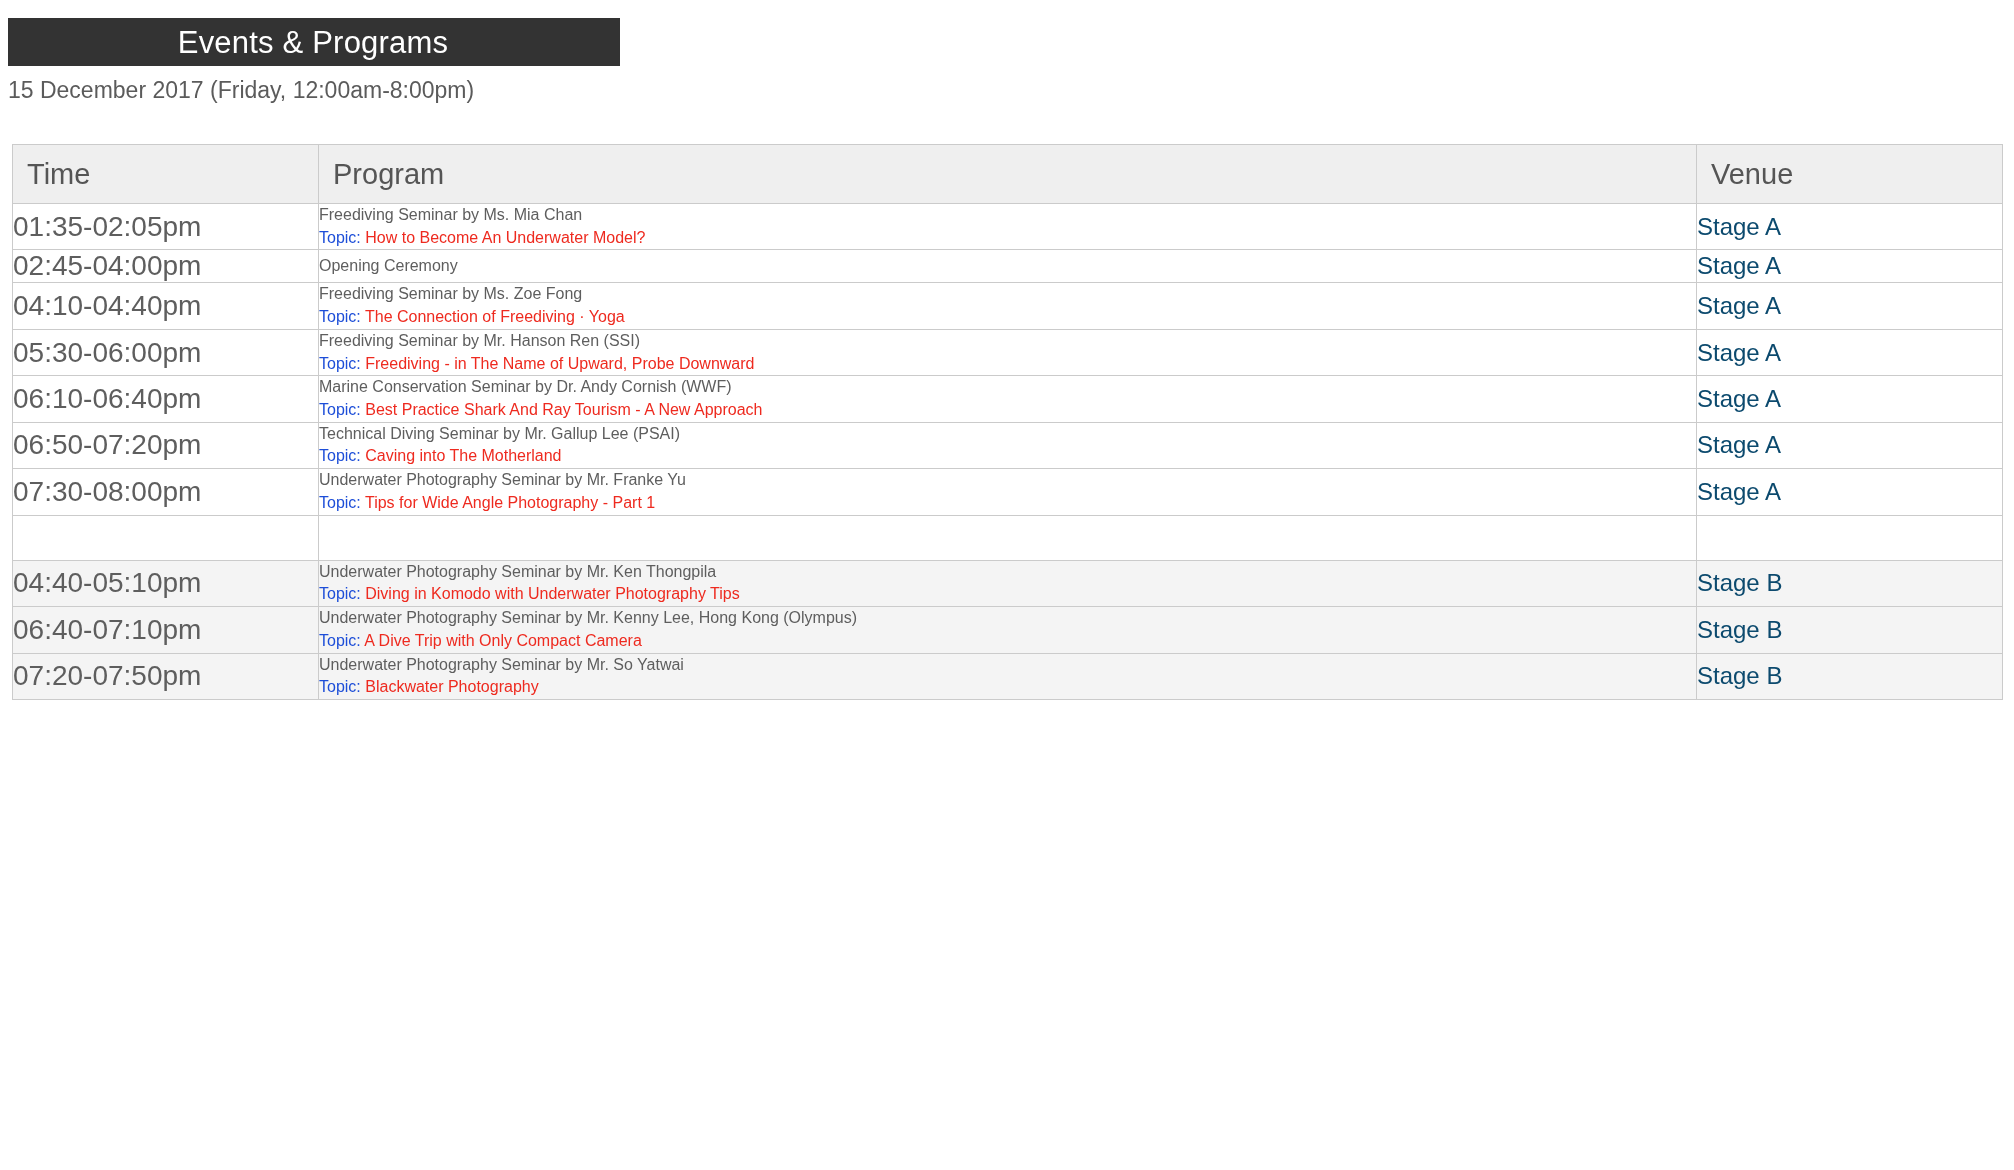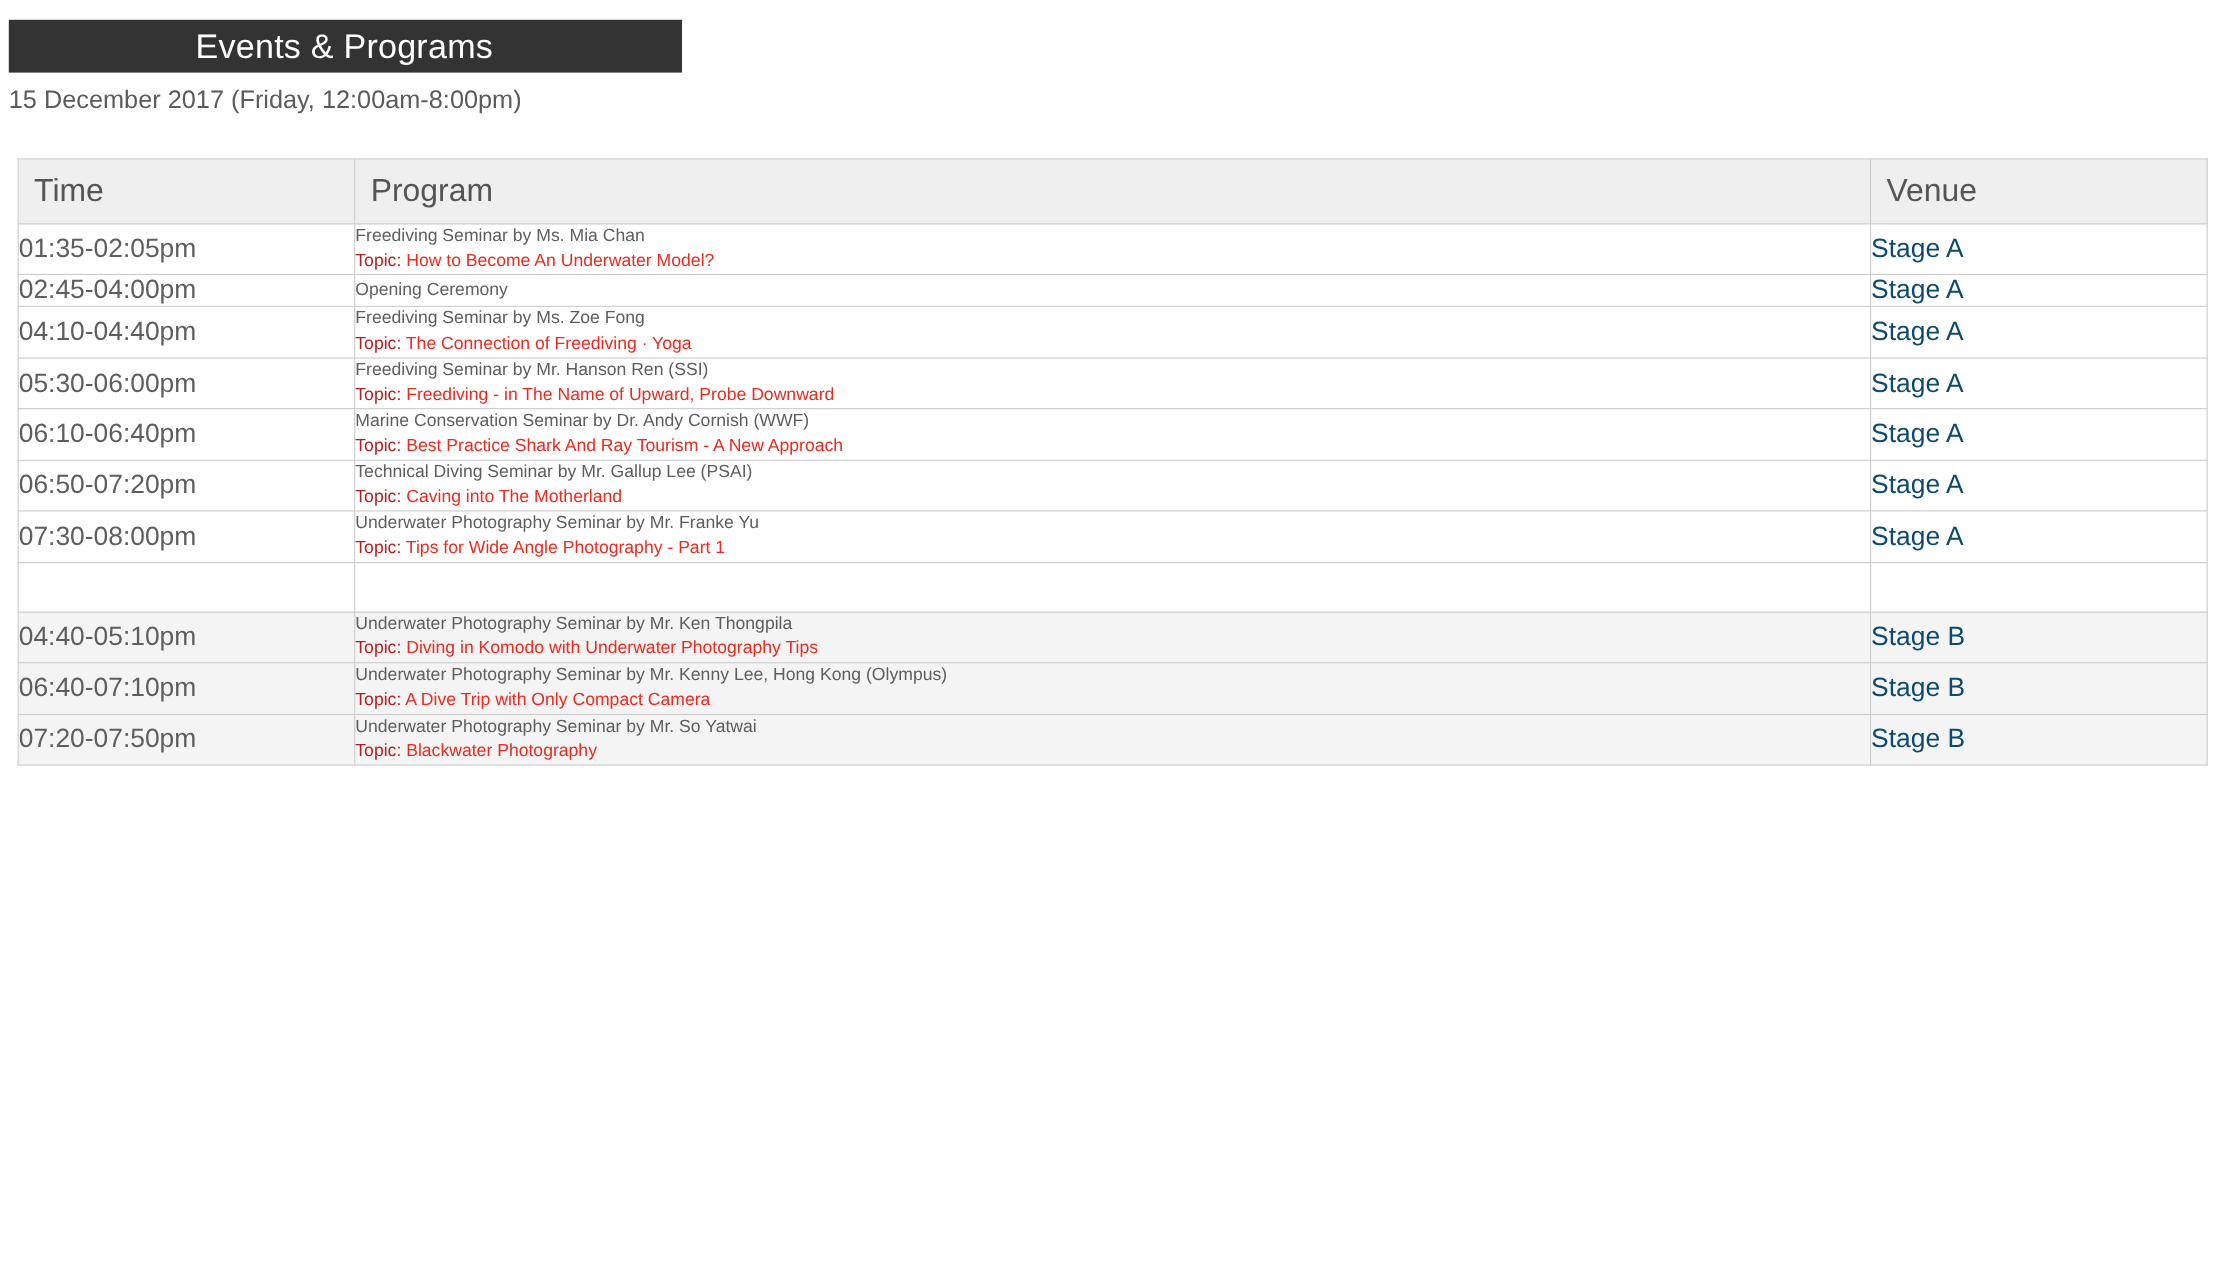--- a/index.html
+++ b/index.html
@@ -51,23 +51,24 @@
     top: 78px;
     font-size: 23px;
     color: #5b5b5b;
     white-space: nowrap;
     line-height: 1.1;
   }
 
   
   .schedule-wrap {
     position: absolute;
-    left: 16px;
+    left: 0;
     top: 144px;
     width: 1990px;
+    padding-left: 12px;
   }
   table.schedule {
     border-collapse: collapse;
     width: 1990px;
     table-layout: fixed;
     background: #ffffff;
   }
   table.schedule col.c-time  { width: 306px; }
   table.schedule col.c-prog  { width: 1378px; }
   table.schedule col.c-venue { width: 306px; }
@@ -82,40 +83,40 @@
   table.schedule thead th {
     background: #efefef;
     height: 58px;
     font-weight: normal;
     font-size: 29px;
     color: #555555;
     padding: 0 14px;
   }
 
   td.time {
-    font-size: 24px;
+    font-size: 28px;
     color: #5e5e5e;
     padding: 0 0 0 14px;
     white-space: nowrap;
   }
   td.venue {
     font-size: 24px;
     color: #0c4a6e;
     padding: 0 0 0 14px;
     white-space: nowrap;
   }
   td.program {
     padding: 11px 0 11px 14px;
     font-size: 16px;
     line-height: 1.42;
     color: #5e5e5e;
   }
   td.program .speaker-line { display: block; }
   td.program .topic-line   { display: block; }
-  .topic-label { color: #b91c1c; }
+  .topic-label { color: #1d4ed8; }
   .topic-text  { color: #ee2a1f; }
 
   tr.alt td { background: #f4f4f4; }
   tr.spacer td { height: 44px; background: #ffffff; }
   tr.spacer td.program { padding: 0; }
 
   
   .watermark {
     position: absolute;
     right: 34px;

